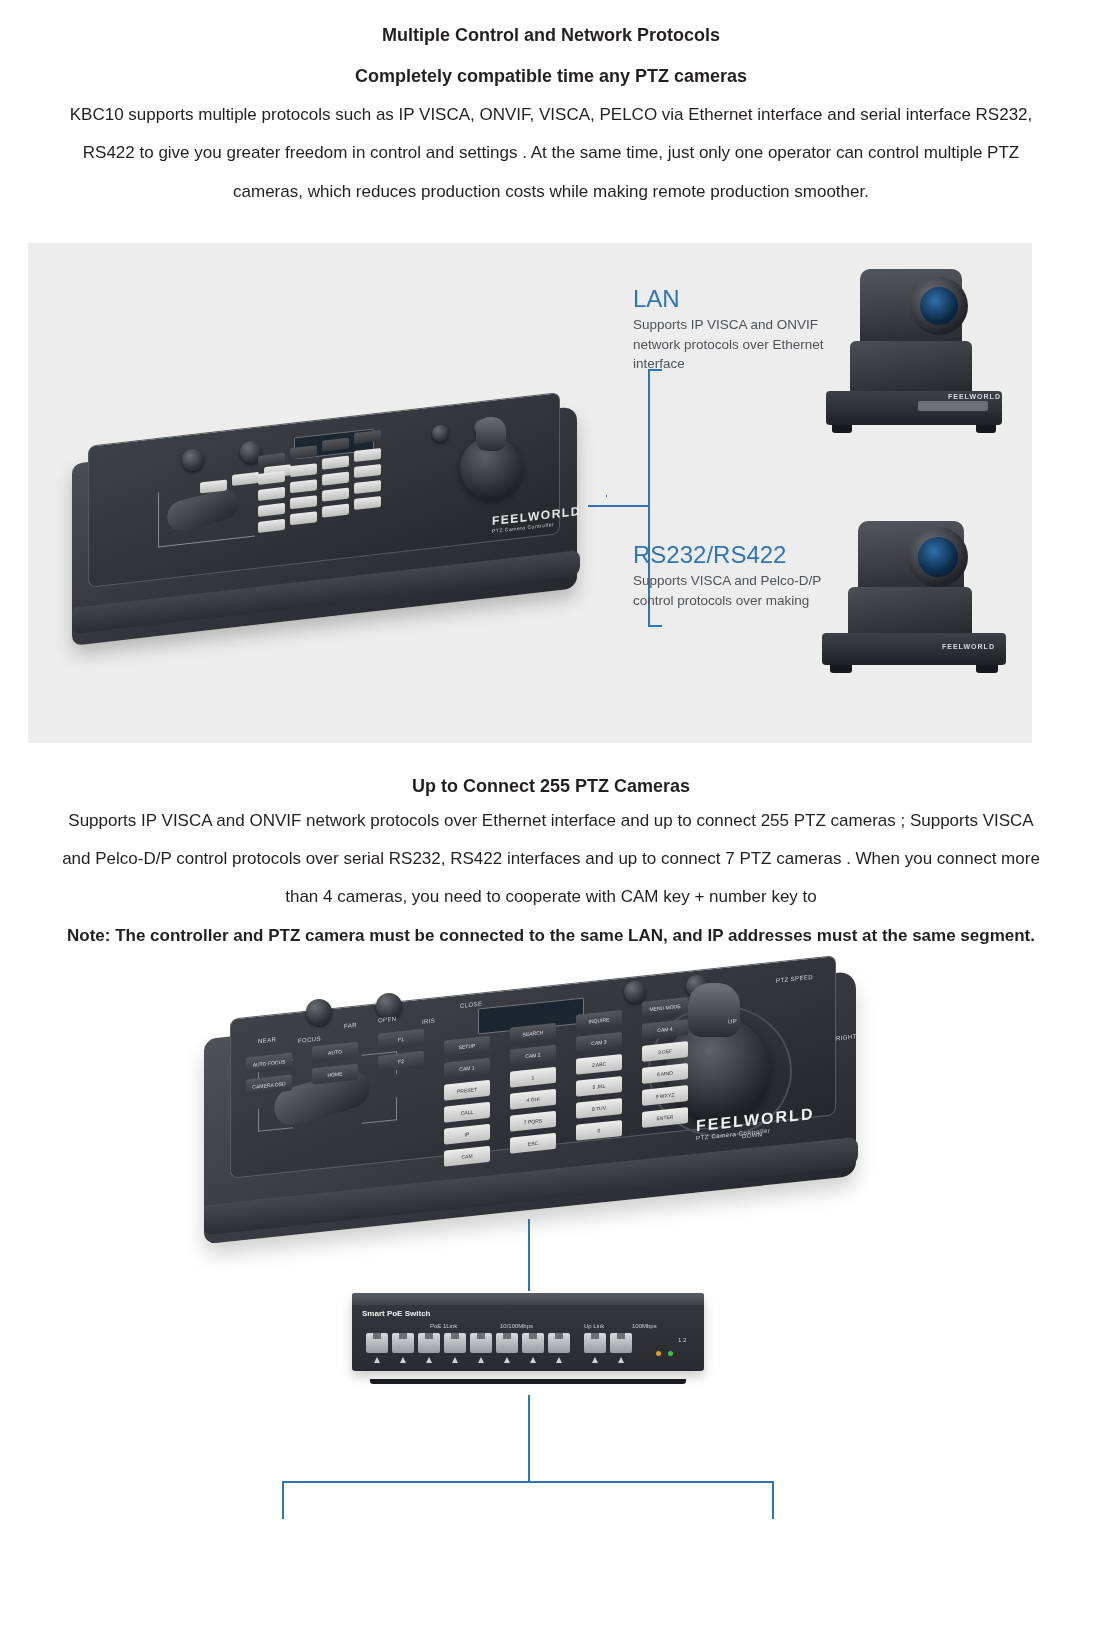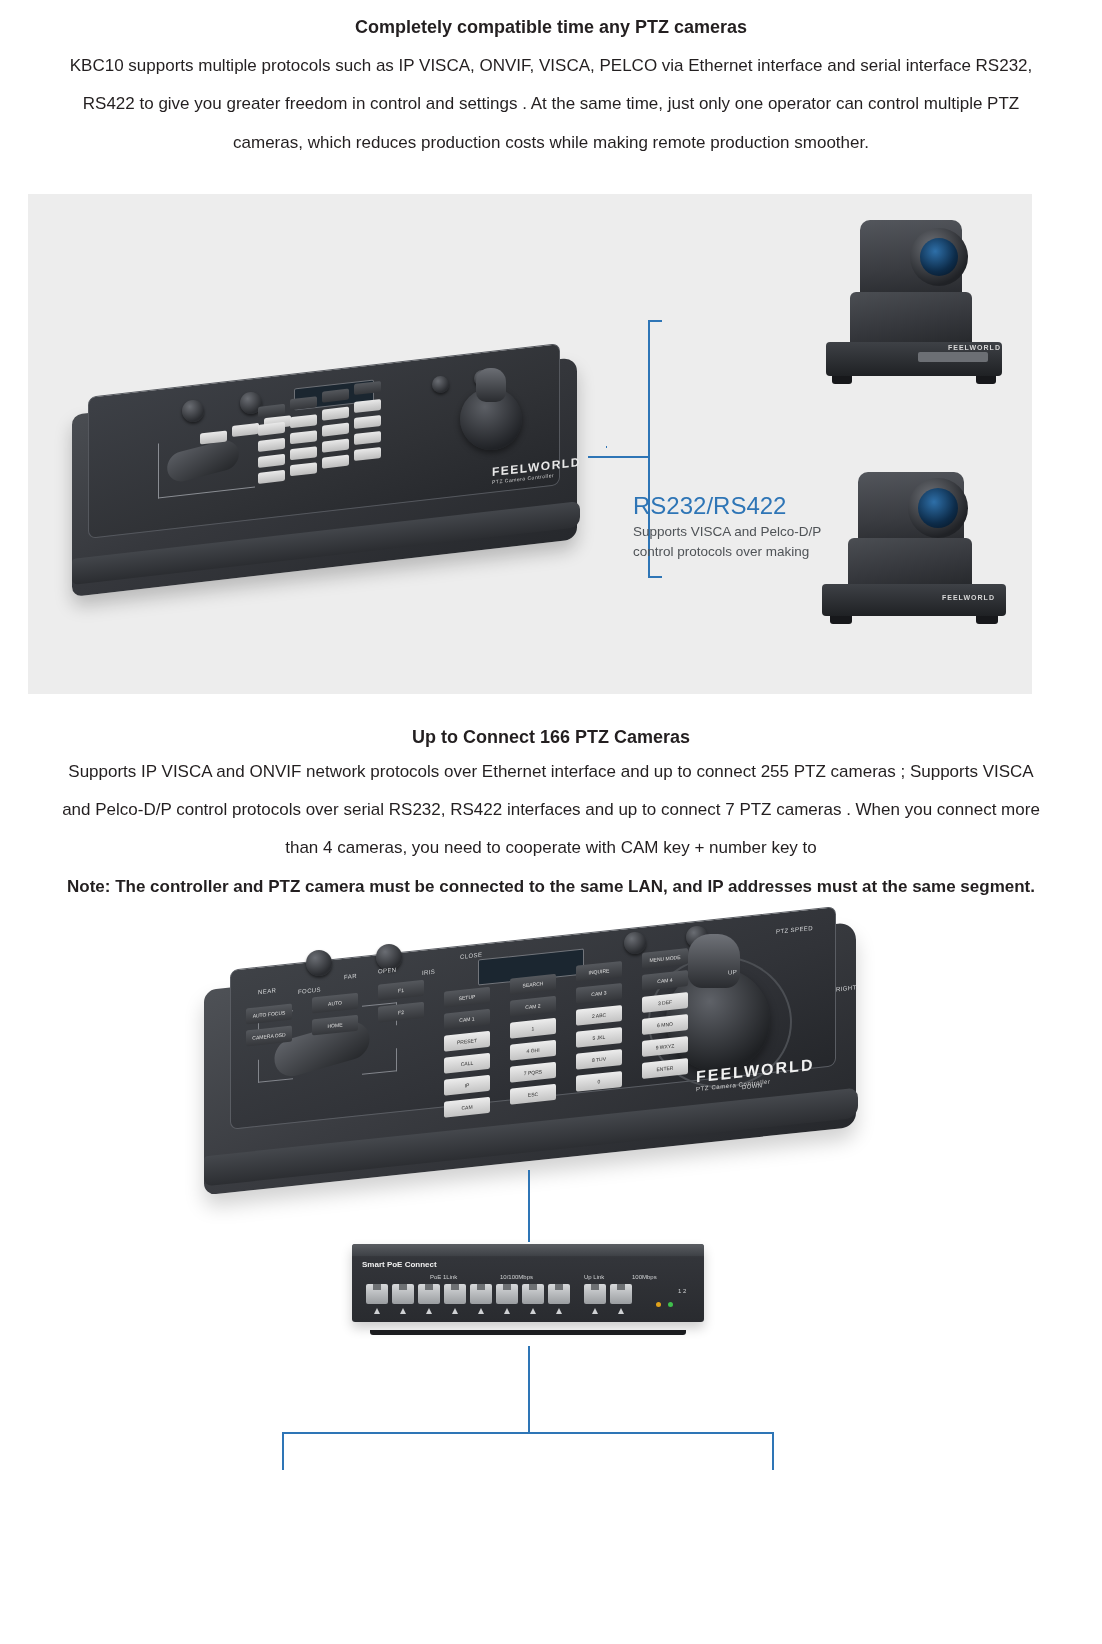--- a/index.html
+++ b/index.html
@@ -504,20 +504,21 @@
     position: absolute;
     height: 2px;
     background: #2e75b6;
   }
 </style>
 </head>
 <body>
 
 <div class="page">
 
+  <h2 class="section-heading heading-1">Multiple Control and Network Protocols</h2>
   <h3 class="section-heading heading-2">Completely compatible time any PTZ cameras</h3>
   <p class="body-copy">KBC10 supports multiple protocols such as IP VISCA, ONVIF, VISCA, PELCO via Ethernet interface and serial interface RS232, RS422 to give you greater freedom in control and settings . At the same time, just only one operator can control multiple PTZ cameras, which reduces production costs while making remote production smoother.</p>
 
   <div class="diagram-panel">
 
     <div class="kbd-wrap">
       <div class="kbd-base"></div>
       <div class="kbd-lip"></div>
       <div class="kbd-face"></div>
       <div class="kbd-screen"></div>
@@ -569,20 +570,24 @@
       </div>
     </div>
 
     <div class="conn-line" style="left:578px;top:252px;width:1px;height:2px;background:#2e75b6;border:none;"></div>
     <div class="hline" style="left:560px;top:262px;width:62px;"></div>
     <div class="vline" style="left:620px;top:126px;height:138px;"></div>
     <div class="hline" style="left:620px;top:126px;width:14px;"></div>
     <div class="vline" style="left:620px;top:262px;height:122px;"></div>
     <div class="hline" style="left:620px;top:382px;width:14px;"></div>
 
+    <div class="callout callout-lan">
+      <p class="callout-title">LAN</p>
+      <p class="callout-text">Supports IP VISCA and ONVIF network protocols over Ethernet interface</p>
+    </div>
 
     <div class="callout callout-rs">
       <p class="callout-title">RS232/RS422</p>
       <p class="callout-text">Supports VISCA and Pelco-D/P control protocols over making</p>
     </div>
 
     <div class="cam" style="left:770px;top:20px;width:210px;height:200px;">
       <div class="cam-head" style="left:62px;top:6px;width:102px;height:78px;"></div>
       <div class="cam-lens-ring" style="left:112px;top:14px;width:58px;height:58px;"></div>
       <div class="cam-lens" style="left:122px;top:24px;width:38px;height:38px;"></div>
@@ -603,21 +608,21 @@
       <div class="cam-body" style="left:50px;top:76px;width:124px;height:54px;border-radius:6px 6px 0 0;"></div>
       <div class="cam-base" style="left:24px;top:122px;width:184px;height:32px;"></div>
       <div class="cam-label" style="left:144px;top:132px;">
         <span>FEELWORLD</span>
       </div>
       <div class="cam-foot" style="left:32px;top:154px;width:22px;"></div>
       <div class="cam-foot" style="left:178px;top:154px;width:22px;"></div>
     </div>
   </div>
 
-  <h2 class="section-heading" style="padding-top:30px;">Up to Connect 166 PTZ Cameras</h2>
+  <h2 class="section-heading" style="padding-top:30px;">Up to Connect 255 PTZ Cameras</h2>
   <p class="body-copy tight">Supports IP VISCA and ONVIF network protocols over Ethernet interface and up to connect 255 PTZ cameras ; Supports VISCA and Pelco-D/P control protocols over serial RS232, RS422 interfaces and up to connect 7 PTZ cameras . When you connect more than 4 cameras, you need to cooperate with CAM key + number key to</p>
   <p class="note-line">Note: The controller and PTZ camera must be connected to the same LAN, and IP addresses must at the same segment.</p>
 
   <div class="system-panel">
 
     <div class="kbd2-wrap">
       <div class="kbd2-base"></div>
       <div class="kbd2-lip"></div>
       <div class="kbd2-face"></div>
       <div class="kbd2-screen"></div>
@@ -692,21 +697,21 @@
         <div class="k2" style="left:340px;top:124px;">0</div>
         <div class="k2" style="left:406px;top:118px;">ENTER</div>
       </div>
     </div>
 
     <div class="vline" style="left:528px;top:252px;height:72px;"></div>
 
     <div class="switch-wrap">
       <div class="switch-body">
         <div class="switch-top"></div>
-        <div class="sw-title">Smart PoE Connect</div>
+        <div class="sw-title">Smart PoE Switch</div>
         <div class="sw-sub" style="left:78px;top:30px;">PoE 1Link</div>
         <div class="sw-sub" style="left:148px;top:30px;">10/100Mbps</div>
         <div class="sw-sub" style="left:232px;top:30px;">Up Link</div>
         <div class="sw-sub" style="left:280px;top:30px;">100Mbps</div>
 
         <div class="port" style="left:14px;"></div>
         <div class="port" style="left:40px;"></div>
         <div class="port" style="left:66px;"></div>
         <div class="port" style="left:92px;"></div>
         <div class="port" style="left:118px;"></div>

